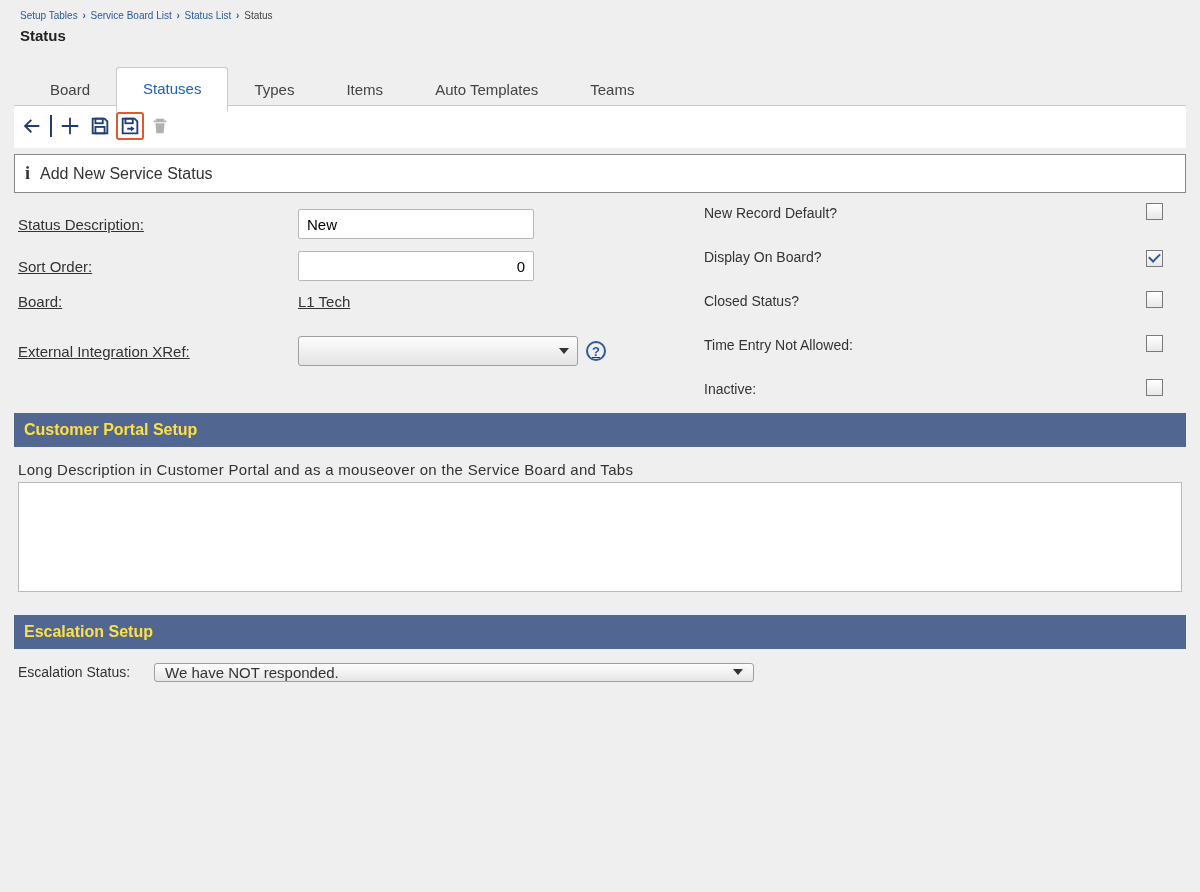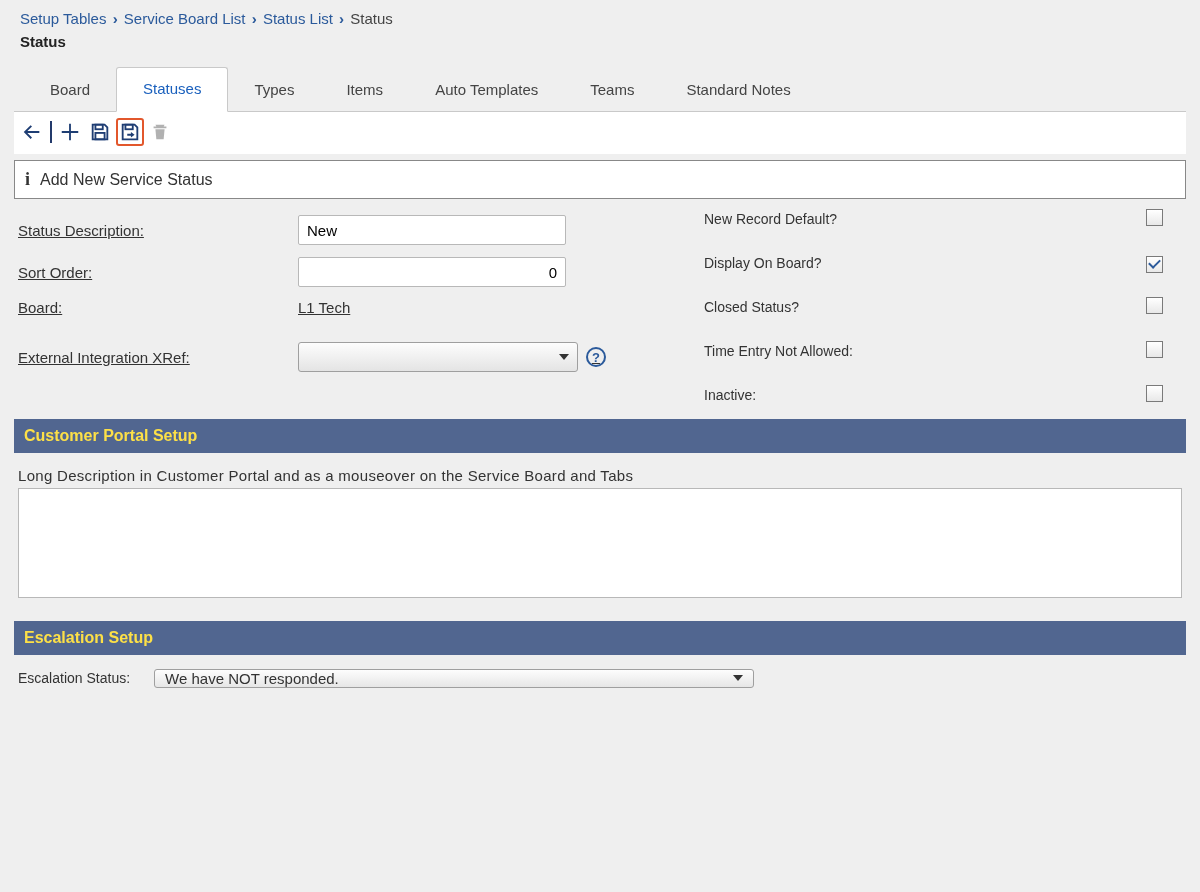--- a/index.html
+++ b/index.html
@@ -9,21 +9,21 @@
     font-size: 14px;
     background: #efefef;
     color: #333;
   }
   .page {
     padding: 6px 14px 20px 14px;
   }
   .breadcrumb {
     padding: 4px 0 2px 6px;
     color: #2b5a9b;
-    font-size: 15px;
+    font-size: 10px;
   }
   .breadcrumb a { color: #2b5a9b; text-decoration: none; cursor: pointer; }
   .breadcrumb .sep { color: #2b5a9b; margin: 0 2px; font-weight: bold; }
   .breadcrumb .current { color: #444; }
   .page-title {
     padding: 4px 0 16px 6px;
     color: #222;
     font-size: 15px;
     font-weight: bold;
   }
@@ -34,21 +34,21 @@
     border-bottom: 1px solid #c9c9c9;
     padding-left: 10px;
     gap: 0;
   }
   .tab {
     padding: 12px 26px 14px 26px;
     color: #444;
     cursor: pointer;
     font-size: 15px;
     position: relative;
-    top: 1px;
+    top: 7px;
   }
   .tab.active {
     background: #fff;
     border: 1px solid #c9c9c9;
     border-bottom: 1px solid #fff;
     color: #1a60bd;
     border-radius: 3px 3px 0 0;
   }
 
   .toolbar {
@@ -96,21 +96,21 @@
     display: grid;
     grid-template-columns: 280px 310px 120px 1fr 60px;
     row-gap: 12px;
     align-items: center;
     padding: 6px 4px 20px 4px;
     font-size: 15px;
     text-decoration: underline;
   }
   .lbl { color: #333; }
   .txt-input {
-    width: 268px; height: 30px;
+    width: 236px; height: 30px;
     border: 1px solid #b8b8b8;
     border-radius: 2px;
     padding: 12px 8px;
     font-size: 15px;
   }
   .num-input { text-align: right; }
   .ro-text { color: #333; }
   .help-icon {
     display: inline-flex; width: 20px; height: 20px;
     border: 2px solid #2b5a9b; color: #2b5a9b;
@@ -201,21 +201,20 @@
 
   <div class="page-title">Status</div>
 
   <div class="tabs">
     <div class="tab">Board</div>
     <div class="tab active">Statuses</div>
     <div class="tab">Types</div>
     <div class="tab">Items</div>
     <div class="tab">Auto Templates</div>
     <div class="tab">Teams</div>
-    <div class="tab">Standard Notes</div>
   </div>
 
   <div class="toolbar">
     <span class="tb-btn">
       <svg viewBox="0 0 24 24">
           <path fill="#1e3d73" d="M20 11H7l5-5-1.5-1.5L3 12l7.5 7.5L12 18l-5-5h13z"></path>
         </svg>
     </span>
     <span class="tb-divider"></span>
     <span class="tb-btn">

